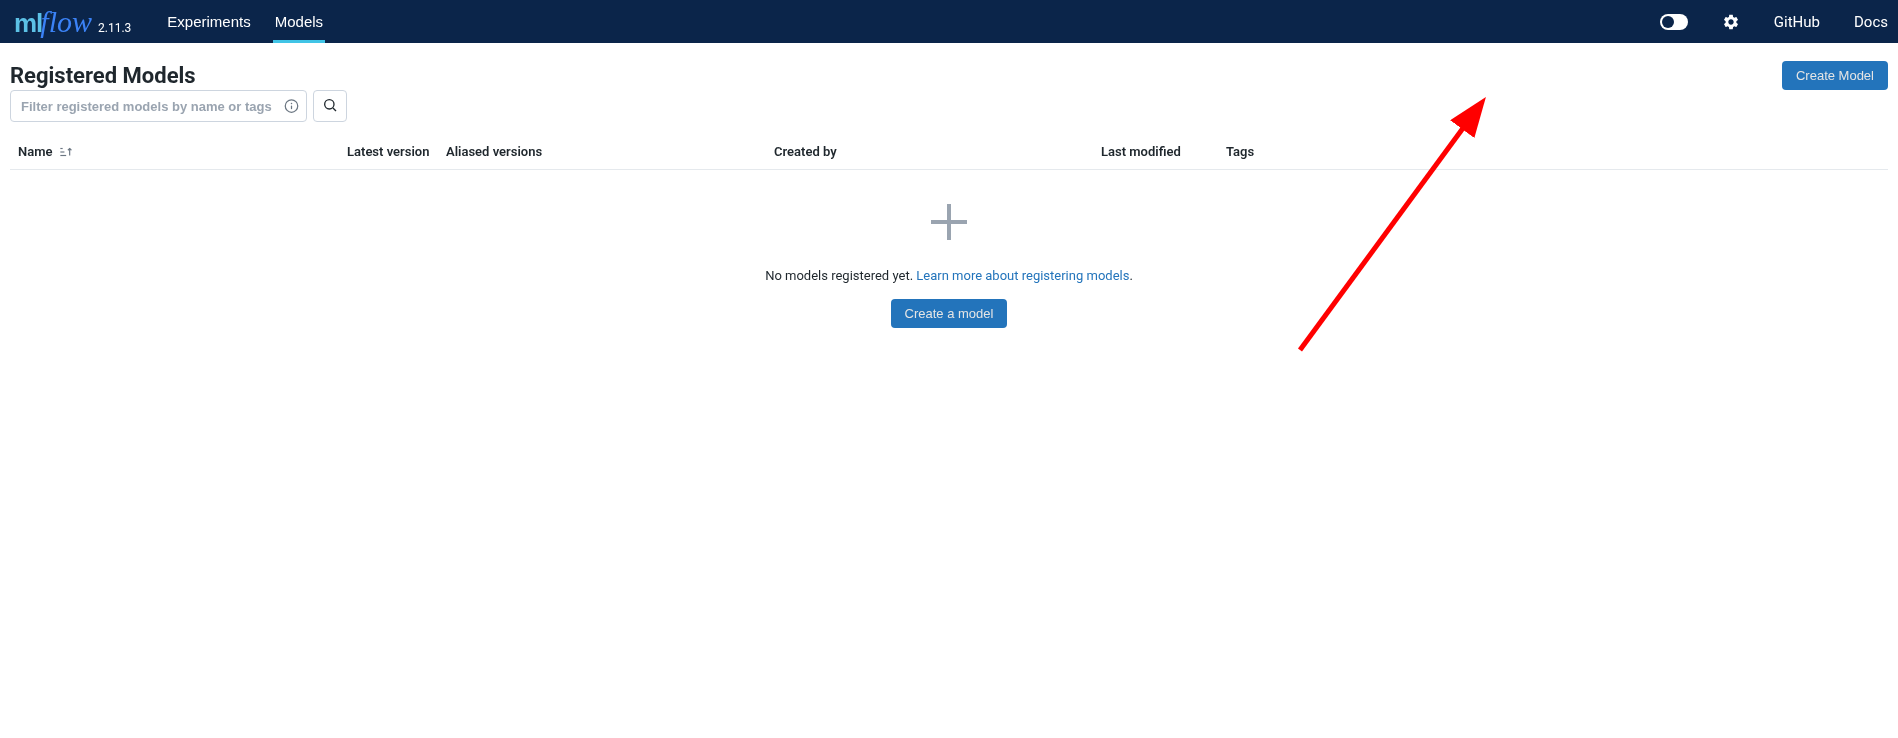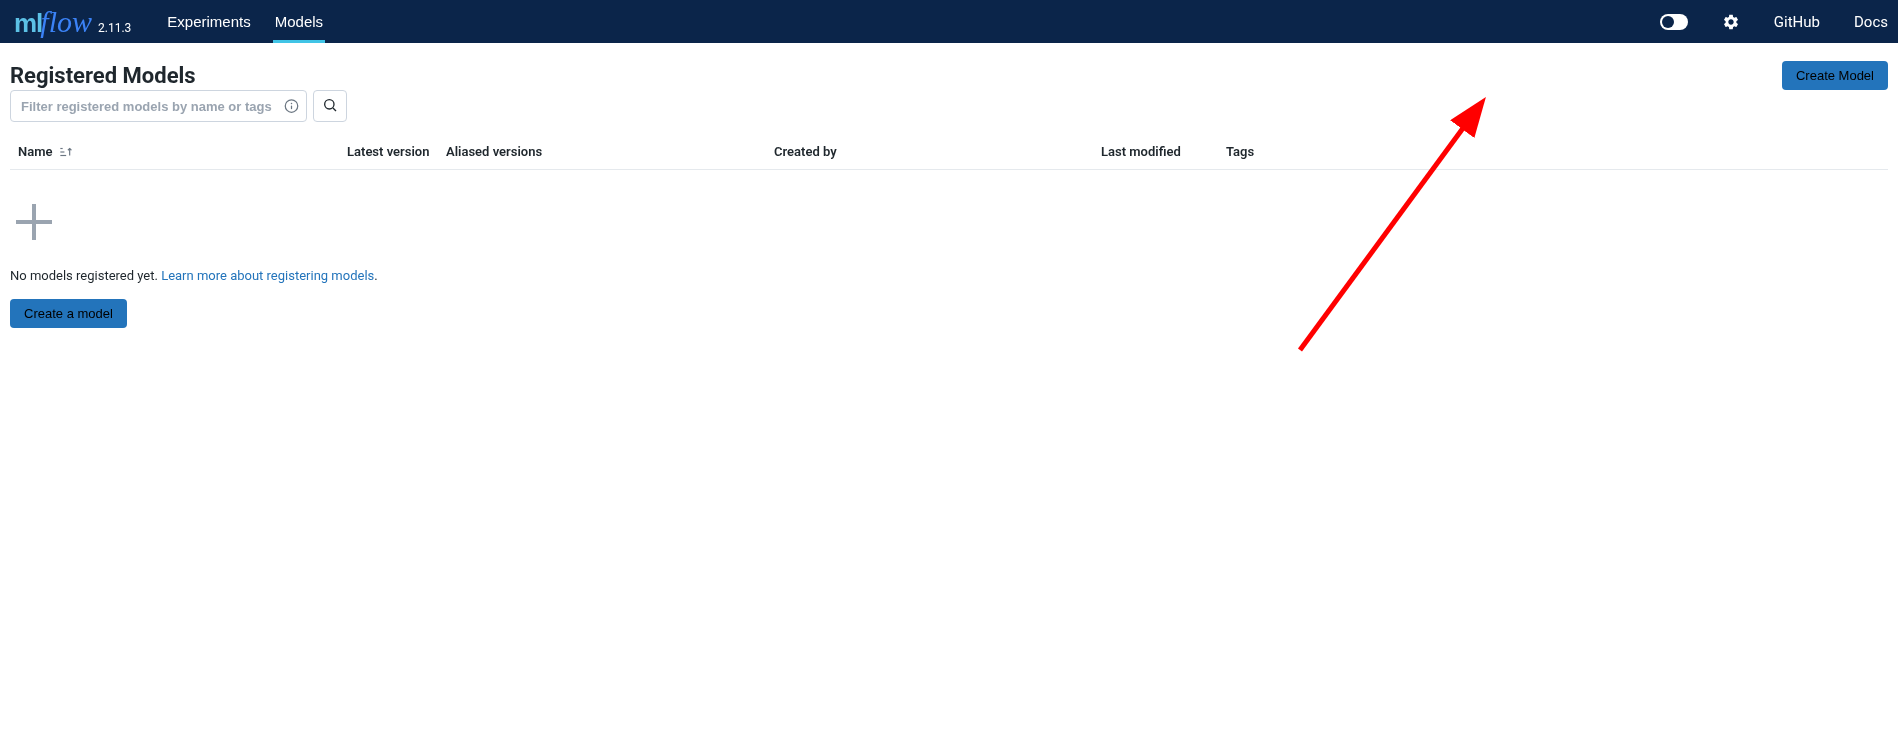--- a/index.html
+++ b/index.html
@@ -120,21 +120,21 @@
       align-items: center;
       gap: 23px;
     }
     .page-title {
       font-size: 22px;
       font-weight: 700;
       color: #1f272d;
     }
     .btn-primary {
       background: #2374bb;
-      color: #000000;
+      color: #e5e5e5;
       border: none;
       padding: 7px 14px;
       font-size: 13px;
       border-radius: 4px;
       cursor: pointer;
     }
     .filter-bar {
       display: flex;
       gap: 0;
       margin-bottom: 12px;
@@ -192,21 +192,21 @@
     .col-created { width: 327px; }
     .col-modified { width: 125px; }
     .col-tags { flex: 1; }
     .sort-icon {
       color: #6b7682;
       display: flex;
     }
     .empty-state {
       display: flex;
       flex-direction: column;
-      align-items: flex-start;
+      align-items: center;
       padding: 28px 0 40px 0;
     }
     .plus-icon {
       color: #9aa4b0;
       margin-bottom: 18px;
     }
     .empty-text {
       font-size: 13px;
       color: #1f272d;
       margin-bottom: 16px;

